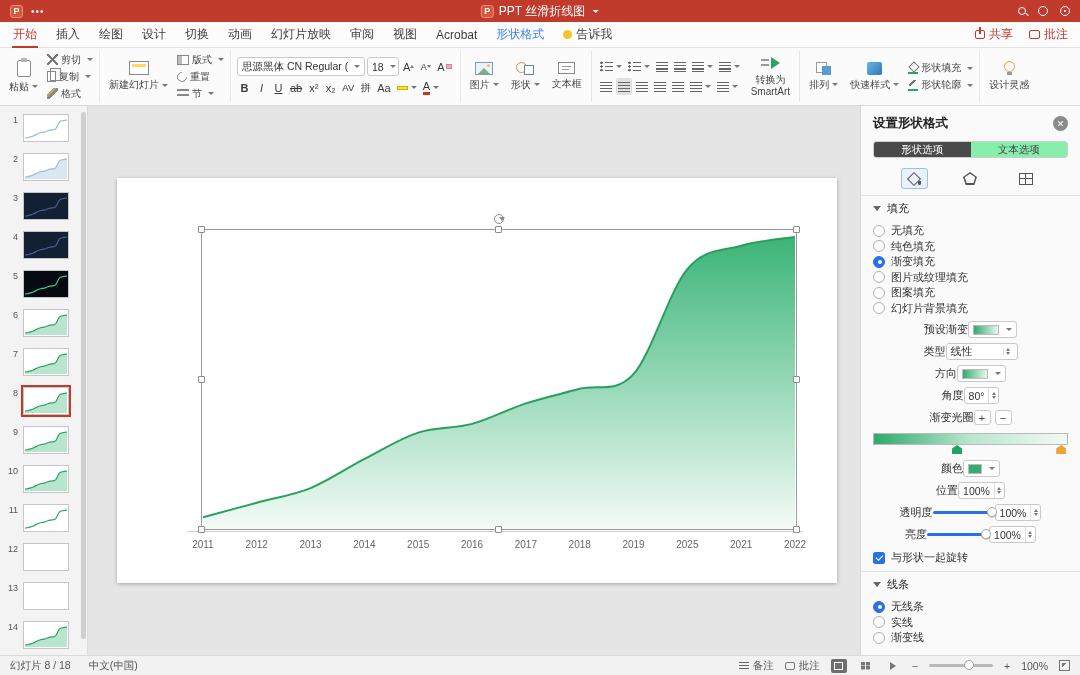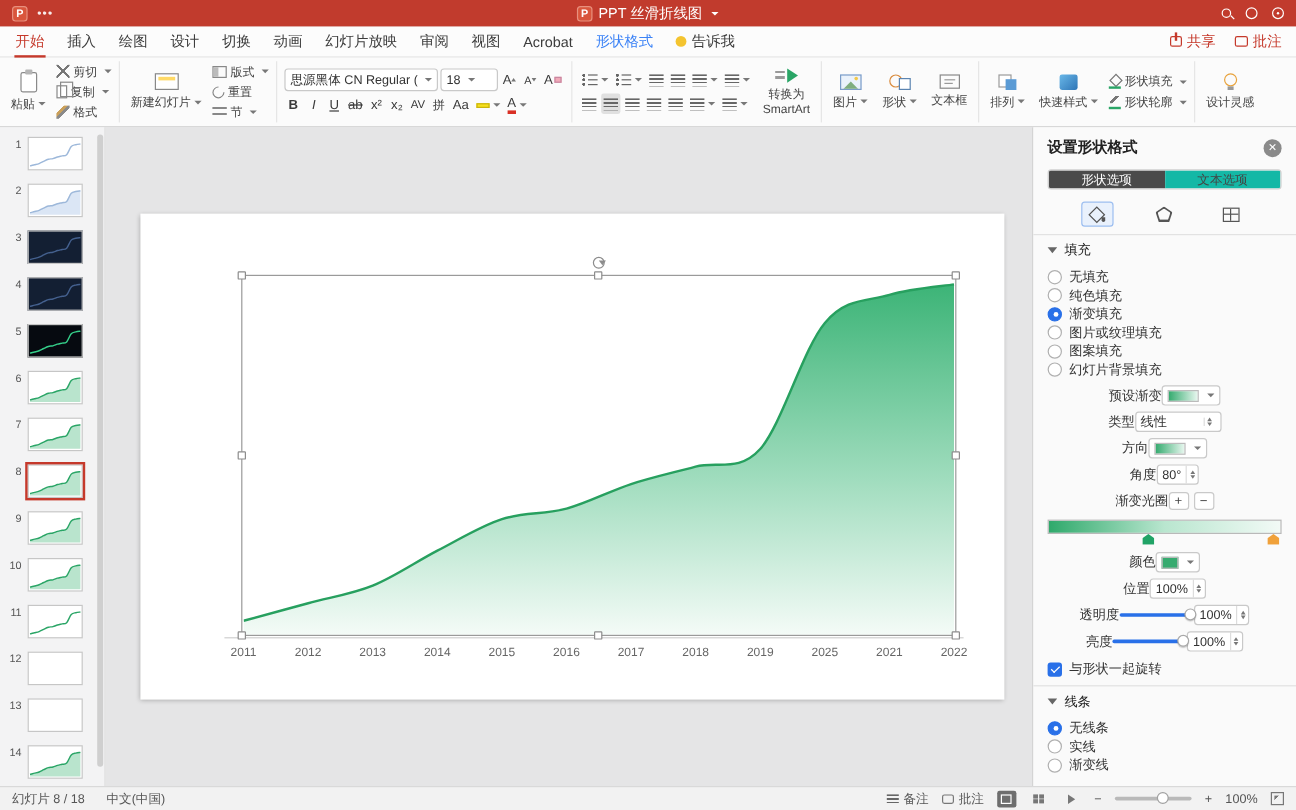--- a/index.html
+++ b/index.html
@@ -119,21 +119,21 @@
   .h-sw{left:-4px;bottom:-4px}.h-s{left:calc(50% - 4px);bottom:-4px}.h-se{right:-4px;bottom:-4px}
   .rotate{position:absolute;left:calc(50% - 5px);top:-16px;width:10px;height:10px;border:1.3px solid #8c8c8c;border-radius:50%;background:#fff}
   .rotate::after{content:'';position:absolute;right:-2px;top:2px;border-left:3px solid transparent;border-right:3px solid transparent;border-top:4px solid #8c8c8c}
 
   
   .panel{width:220px;background:#fafafa;border-left:1px solid #d4d4d4;padding:0 12px;font-size:11px;color:#333;flex:0 0 auto;overflow:hidden}
   .panel-head{display:flex;align-items:center;justify-content:space-between;margin-top:9px}
   .panel-title{font-weight:bold;font-size:12.5px;color:#222}
   .panel-close{width:15px;height:15px;border-radius:50%;background:#8a8a8a;color:#fff;font-size:9px;display:flex;align-items:center;justify-content:center}
   .seg{display:flex;margin-top:9px;border:1px solid #cfcfcf;border-radius:3px;overflow:hidden;height:17px}
-  .seg-item{flex:1;display:flex;align-items:center;justify-content:center;font-size:10.5px;background:#14b8a6;color:#444}
+  .seg-item{flex:1;display:flex;align-items:center;justify-content:center;font-size:10.5px;background:#86efac;color:#444}
   .seg-item.active{background:#4a4a4a;color:#fff}
   .icon-tabs{display:flex;gap:28px;justify-content:center;margin:10px 0 4px}
   .ptab{padding:3px 6px;border:1px solid transparent;border-radius:3px;display:flex;align-items:center;justify-content:center}
   .ptab.cur{border-color:#9cbef0;background:#e9f1fc}
   .bucket{width:13px;height:12px;position:relative;display:inline-block}
   .bucket::before{content:'';position:absolute;left:1px;top:1px;width:8px;height:8px;border:1.4px solid #555;transform:rotate(45deg)}
   .bucket::after{content:'';position:absolute;right:0;bottom:0;width:3px;height:4px;background:#555;border-radius:0 0 2px 2px}
   .pent{width:14px;height:13px;position:relative;display:inline-block;background:#555;clip-path:polygon(50% 0,100% 38%,81% 100%,19% 100%,0 38%)}
   .pent::after{content:'';position:absolute;inset:1.7px;background:#fafafa;clip-path:polygon(50% 0,100% 38%,81% 100%,19% 100%,0 38%)}
   .gridic{width:14px;height:12px;border:1.3px solid #555;position:relative;display:inline-block}
@@ -307,21 +307,21 @@
       </div>
     </div>
 
     <div class="rg">
       <div class="rows2">
         <div class="rrow">
           <span class="combo" style="width:128px">
               <span style="overflow:hidden;white-space:nowrap">思源黑体 CN Regular (正...</span>
               <span class="chev"></span>
             </span>
-          <span class="combo" style="width:48px">
+          <span class="combo" style="width:32px">
               <span>18</span>
               <span class="chev"></span>
             </span>
           <span class="tgl">
               <span>A</span>
               <span class="tri-u"></span>
             </span>
           <span class="tgl">
               <span style="font-size:9px">A</span>
               <span class="tri-d"></span>
@@ -347,97 +347,97 @@
             </span>
           <span class="tgl">
               <span class="fc">A</span>
               <span class="chev"></span>
             </span>
         </div>
       </div>
     </div>
 
     <div class="rg">
-      <div class="rows2">
-        <div class="rrow">
-          <span class="tgl">
-              <span class="gi gi-bul"></span>
-              <span class="chev"></span>
-            </span>
-          <span class="tgl">
-              <span class="gi gi-bul"></span>
-              <span class="chev"></span>
-            </span>
-          <span class="tgl">
-              <span class="gi gi-lines"></span>
-            </span>
-          <span class="tgl">
-              <span class="gi gi-lines"></span>
-            </span>
-          <span class="tgl">
-              <span class="gi gi-lines"></span>
-              <span class="chev"></span>
-            </span>
-          <span class="tgl">
-              <span class="gi gi-lines"></span>
-              <span class="chev"></span>
-            </span>
-        </div>
-        <div class="rrow">
-          <span class="tgl">
-              <span class="gi gi-lines"></span>
-            </span>
-          <span class="tgl on">
-              <span class="gi gi-lines"></span>
-            </span>
-          <span class="tgl">
-              <span class="gi gi-lines"></span>
-            </span>
-          <span class="tgl">
-              <span class="gi gi-lines"></span>
-            </span>
-          <span class="tgl">
-              <span class="gi gi-lines"></span>
-            </span>
-          <span class="tgl">
-              <span class="gi gi-lines"></span>
-              <span class="chev"></span>
-            </span>
-          <span class="tgl">
-              <span class="gi gi-lines"></span>
-              <span class="chev"></span>
-            </span>
-        </div>
-      </div>
-      <div class="bigbtn">
-        <span class="gi gi-smartart"></span>
-        <span style="text-align:center;line-height:1.15"><span>转换为</span><br><span>SmartArt</span></span>
-      </div>
-    </div>
-
-    <div class="rg">
       <div class="bigbtn">
         <span class="gi gi-picture"></span>
         <span class="blbl">
             <span>图片</span>
             <span class="chev"></span>
           </span>
       </div>
       <div class="bigbtn">
         <span class="gi gi-shapes"></span>
         <span class="blbl">
             <span>形状</span>
             <span class="chev"></span>
           </span>
       </div>
       <div class="bigbtn">
         <span class="gi gi-textbox"></span>
         <span class="blbl">
             <span>文本框</span>
           </span>
+      </div>
+    </div>
+
+    <div class="rg">
+      <div class="rows2">
+        <div class="rrow">
+          <span class="tgl">
+              <span class="gi gi-bul"></span>
+              <span class="chev"></span>
+            </span>
+          <span class="tgl">
+              <span class="gi gi-bul"></span>
+              <span class="chev"></span>
+            </span>
+          <span class="tgl">
+              <span class="gi gi-lines"></span>
+            </span>
+          <span class="tgl">
+              <span class="gi gi-lines"></span>
+            </span>
+          <span class="tgl">
+              <span class="gi gi-lines"></span>
+              <span class="chev"></span>
+            </span>
+          <span class="tgl">
+              <span class="gi gi-lines"></span>
+              <span class="chev"></span>
+            </span>
+        </div>
+        <div class="rrow">
+          <span class="tgl">
+              <span class="gi gi-lines"></span>
+            </span>
+          <span class="tgl on">
+              <span class="gi gi-lines"></span>
+            </span>
+          <span class="tgl">
+              <span class="gi gi-lines"></span>
+            </span>
+          <span class="tgl">
+              <span class="gi gi-lines"></span>
+            </span>
+          <span class="tgl">
+              <span class="gi gi-lines"></span>
+            </span>
+          <span class="tgl">
+              <span class="gi gi-lines"></span>
+              <span class="chev"></span>
+            </span>
+          <span class="tgl">
+              <span class="gi gi-lines"></span>
+              <span class="chev"></span>
+            </span>
+        </div>
+      </div>
+      <div class="bigbtn">
+        <span class="gi gi-smartart"></span>
+        <span style="text-align:center;line-height:1.15"><span>转换为</span><br><span>SmartArt</span></span>
       </div>
     </div>
 
     <div class="rg">
       <div class="bigbtn">
         <span class="gi gi-arrange"></span>
         <span class="blbl">
             <span>排列</span>
             <span class="chev"></span>
           </span>

